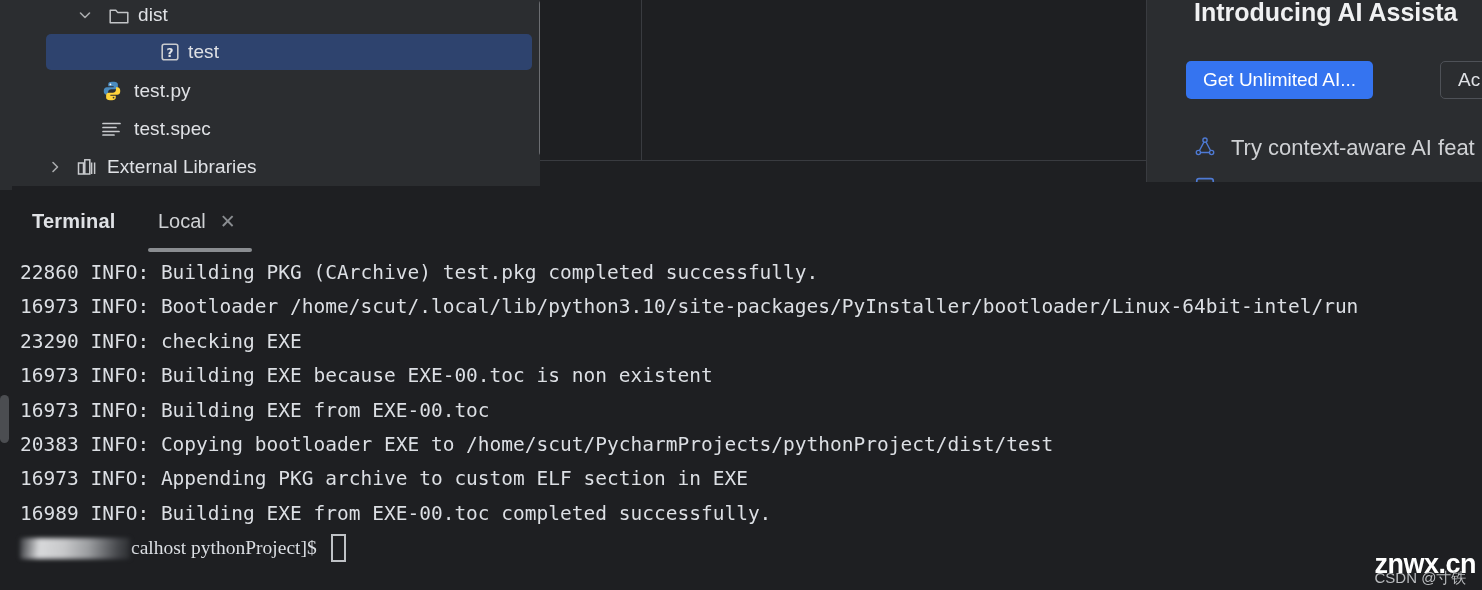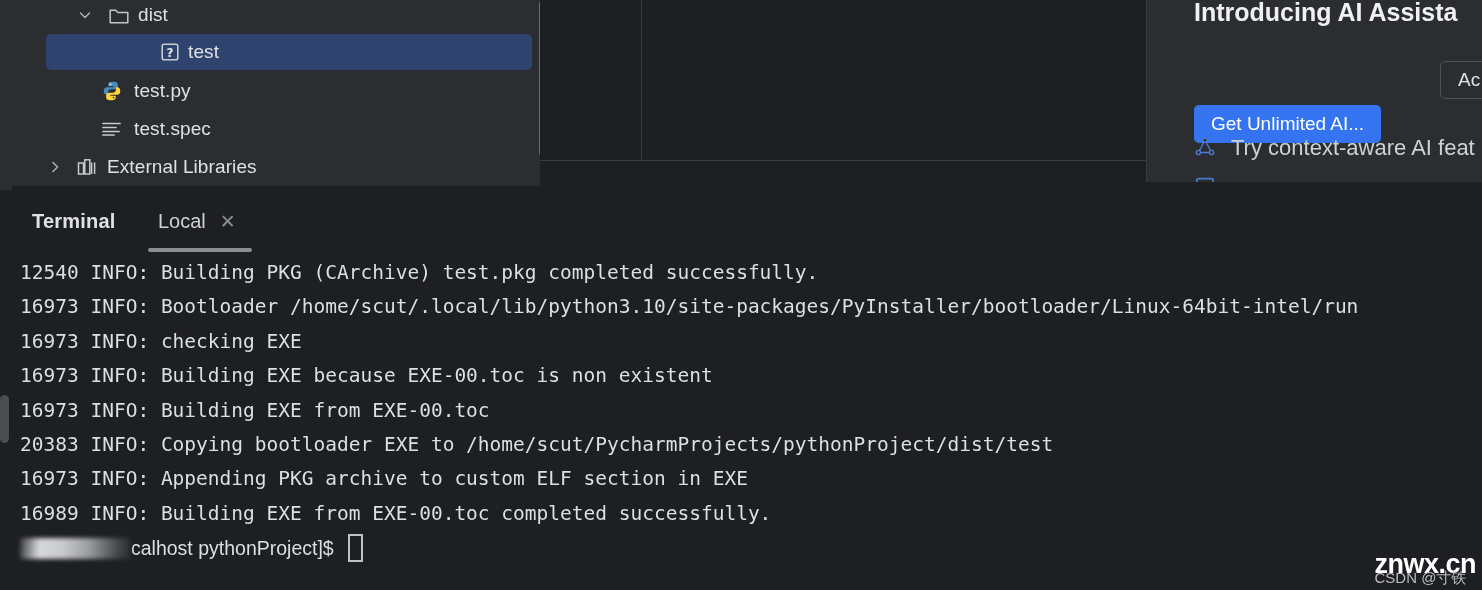--- a/index.html
+++ b/index.html
@@ -79,25 +79,25 @@
     background:#2b2d30; overflow:hidden;
   }
   #ai-panel-divider {
     position:absolute; left:0; top:0; width:1px; height:182px; background:#393b40;
   }
   #ai-title {
     position:absolute; left:48px; top:-2px;
     font-size:25px; font-weight:700; color:#f0f1f2; white-space:nowrap;
   }
   #ai-btn-primary {
-    position:absolute; left:48px; top:61px; height:38px;
+    position:absolute; left:40px; top:61px; height:38px;
     background:#3574f0; border:none; border-radius:5px;
     color:#fff; font-size:19px; font-weight:400;
     font-family:"Liberation Sans", sans-serif;
-    padding:0 17px; white-space:nowrap; cursor:pointer;margin-top:44px;
+    padding:0 17px; white-space:nowrap; cursor:pointer;
   }
   #ai-btn-secondary {
     position:absolute; left:294px; top:61px; height:38px;
     background:transparent; border:1px solid #4e5157; border-radius:5px;
     color:#dfe1e5; font-size:19px;
     font-family:"Liberation Sans", sans-serif;
     padding:0 17px; white-space:nowrap; cursor:pointer;
   }
   .ai-feature {
     position:absolute; left:48px;
@@ -140,21 +140,21 @@
     font-size:19.5px; color:#dcdfe4;
     overflow:hidden;
   }
   .term-line {
     height:34.4px; line-height:34.4px; white-space:pre;
     padding-left:8px; letter-spacing:0px;
   }
   #term-prompt-line {
     height:34.4px; line-height:34.4px; white-space:pre;
     padding-left:8px; display:flex; align-items:center;
-    font-family:Liberation Sans, sans-serif; font-size:19.5px;
+    font-family:Liberation Serif, serif; font-size:19.5px;
   }
   #prompt-redacted {
     display:inline-block; width:110px; height:21px;
     background:linear-gradient(95deg,#3a3c40 0%,#d8d9db 18%,#c7c8ca 40%,
                #9b9da0 62%,#46484c 88%,#2a2c2f 100%);
     filter:blur(2.2px); border-radius:2px;
     margin-right:1px; vertical-align:middle;
   }
   #prompt-text { color:#dcdfe4; }
   #prompt-cursor {
@@ -305,23 +305,23 @@
   <div id="terminal-tabbar">
     <div id="terminal-heading">Terminal</div>
     <div id="tab-local">
       <span>Local</span>
       <span id="tab-local-close">✕</span>
     </div>
     <div id="tab-local-underline"></div>
   </div>
 
   <div id="terminal-output">
-    <div class="term-line">12540 INFO: Building PKG (CArchive) test.pkg completed successfully.</div>
+    <div class="term-line">22860 INFO: Building PKG (CArchive) test.pkg completed successfully.</div>
     <div class="term-line">16973 INFO: Bootloader /home/scut/.local/lib/python3.10/site-packages/PyInstaller/bootloader/Linux-64bit-intel/run</div>
-    <div class="term-line">16973 INFO: checking EXE</div>
+    <div class="term-line">23290 INFO: checking EXE</div>
     <div class="term-line">16973 INFO: Building EXE because EXE-00.toc is non existent</div>
     <div class="term-line">16973 INFO: Building EXE from EXE-00.toc</div>
     <div class="term-line">20383 INFO: Copying bootloader EXE to /home/scut/PycharmProjects/pythonProject/dist/test</div>
     <div class="term-line">16973 INFO: Appending PKG archive to custom ELF section in EXE</div>
     <div class="term-line">16989 INFO: Building EXE from EXE-00.toc completed successfully.</div>
 
     <div id="term-prompt-line">
       <span id="prompt-redacted"></span>
       <span id="prompt-text">calhost pythonProject]$</span>
       <span id="prompt-cursor"></span>

